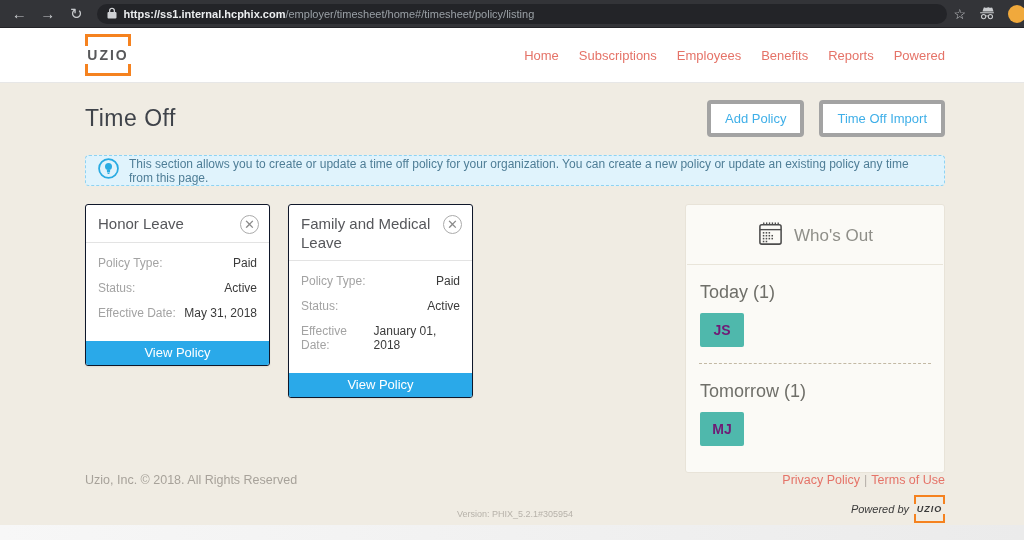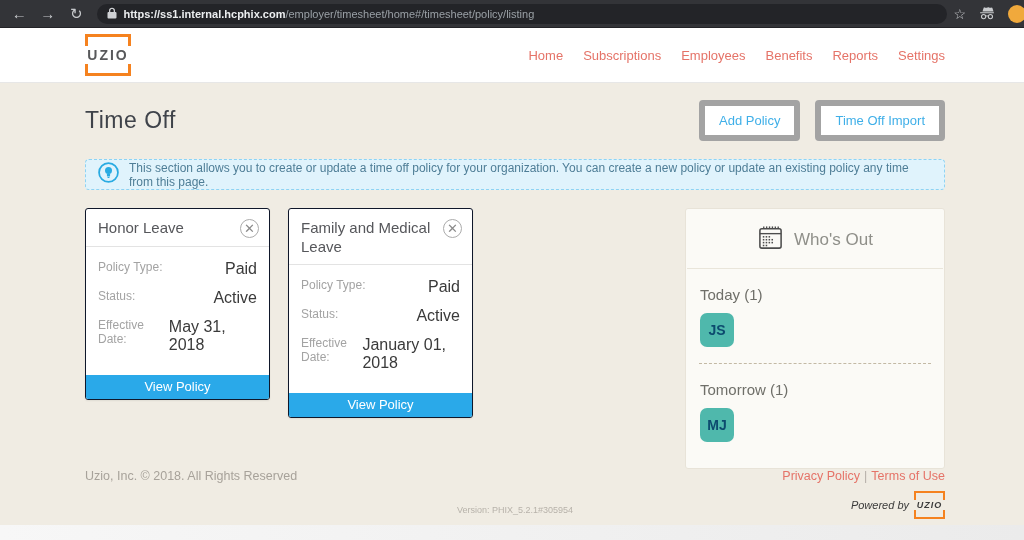--- a/index.html
+++ b/index.html
@@ -32,21 +32,21 @@
     text-align:center; }
   .main-nav { margin-left:auto; display:flex; gap:20px; }
   .main-nav a { color:#e57368; font-size:13px; text-decoration:none; cursor:pointer; }
 
   
   .main { height:442px; background:#f0ece3; overflow:hidden; }
   .page-inner { margin:0 79px 0 85px; }
   .page-head { display:flex; align-items:center; margin-top:17px;gap:36px; }
   .page-title { font-size:23px; font-weight:400; color:#3f434a; letter-spacing:.5px; }
   .head-actions { margin-left:auto; display:flex; gap:15px; }
-  .ghost-btn { background:#ffffff; border:6px solid #a3a3a3; border-radius:4px;
+  .ghost-btn { background:#ffffff; border:4px solid #a3a3a3; border-radius:4px;
     color:#3fafe8; font-size:13px; padding:7px 14px; cursor:pointer;
     font-family:"Liberation Sans", sans-serif; }
 
   .banner { margin-top:18px; background:#e0f3fc; border:1px dashed #8ed3f3;
     border-radius:4px; display:flex; align-items:center; gap:10px; padding:6px 12px;
     height:31px; }
   .banner-text { color:#4e7d96; font-size:12px; }
 
   .content-row { display:flex; margin-top:18px; align-items:flex-start; }
   .card { width:185px; background:#ffffff; border:1px solid #0f172a; border-radius:3px;
@@ -54,32 +54,32 @@
   .card + .card { margin-left:18px; }
   .card-head { display:flex; align-items:flex-start; padding:9px 10px 8px 12px;
     border-bottom:1px solid #e3e3e3; min-height:35px; }
   .card-title { color:#56575b; font-size:15px; line-height:19px; flex:1; }
   .close-btn { width:19px; height:19px; border:1px solid #ababab; border-radius:50%;
     color:#8a8a8a; font-size:13px; line-height:17px; text-align:center; cursor:pointer;
     flex:0 0 auto; margin-top:1px; }
   .card-body { padding:13px 12px 10px 12px; }
   .card-row { display:flex; justify-content:space-between; margin-bottom:11px; }
   .card-row .lbl { color:#a3a3a3; font-size:12px; }
-  .card-row .val { color:#3a3a3a; font-size:16px; }
+  .card-row .val { color:#3a3a3a; font-size:12px; }
   .view-policy { display:block; width:100%; border:none; background:#2aa9e9; color:#ffffff;
     font-size:13px; padding:4px 0 5px; cursor:pointer; border-radius:0 0 2px 2px;
     font-family:"Liberation Sans", sans-serif; }
 
   .whosout { margin-left:auto; width:260px; background:#fbfaf6; border:1px solid #e8e3d8;
     border-radius:3px; padding-bottom:26px; }
   .wo-head { display:flex; align-items:center; justify-content:center; gap:10px;
     padding:15px 0 13px; border-bottom:1px solid #e9e5da; margin:0 1px; }
   .wo-title { color:#8f8f89; font-size:17px; }
-  .wo-section-label { color:#6f6f69; font-size:15px; margin:17px 16px 0 14px; }
-  .wo-badge { width:34px; height:34px; background:#4fb8ac; border-radius:7px; color:#0c4a6e;
+  .wo-section-label { color:#6f6f69; font-size:18px; margin:17px 16px 0 14px; }
+  .wo-badge { width:44px; height:34px; background:#4fb8ac; border-radius:2px; color:#701a75;
     font-size:14px; font-weight:bold; display:flex; align-items:center; justify-content:center;
     margin:10px 0 0 14px; cursor:pointer; }
   .wo-divider { border-top:1px dashed #c3b9a4; margin:16px 13px 0; }
 
   
   .footer-row { display:flex; font-size:12.5px; align-items:center; }
   .copyright { color:#a7a29a; }
   .legal { margin-left:auto; }
   .legal a { color:#e57368; text-decoration:none; cursor:pointer; }
   .legal .sep { color:#b5b0a8; padding:0 4px; }
@@ -130,21 +130,21 @@
 <div class="app-header">
   <div class="logo">
     <span>UZIO</span>
   </div>
   <nav class="main-nav">
     <a>Home</a>
     <a>Subscriptions</a>
     <a>Employees</a>
     <a>Benefits</a>
     <a>Reports</a>
-    <a>Settings</a>
+    <a>Powered</a>
   </nav>
 </div>
 
 <div class="main">
   <div class="page-inner">
 
     <div class="page-head">
       <h1 class="page-title">Time Off</h1>
       <div class="head-actions">
         <button class="ghost-btn">Add Policy</button>

